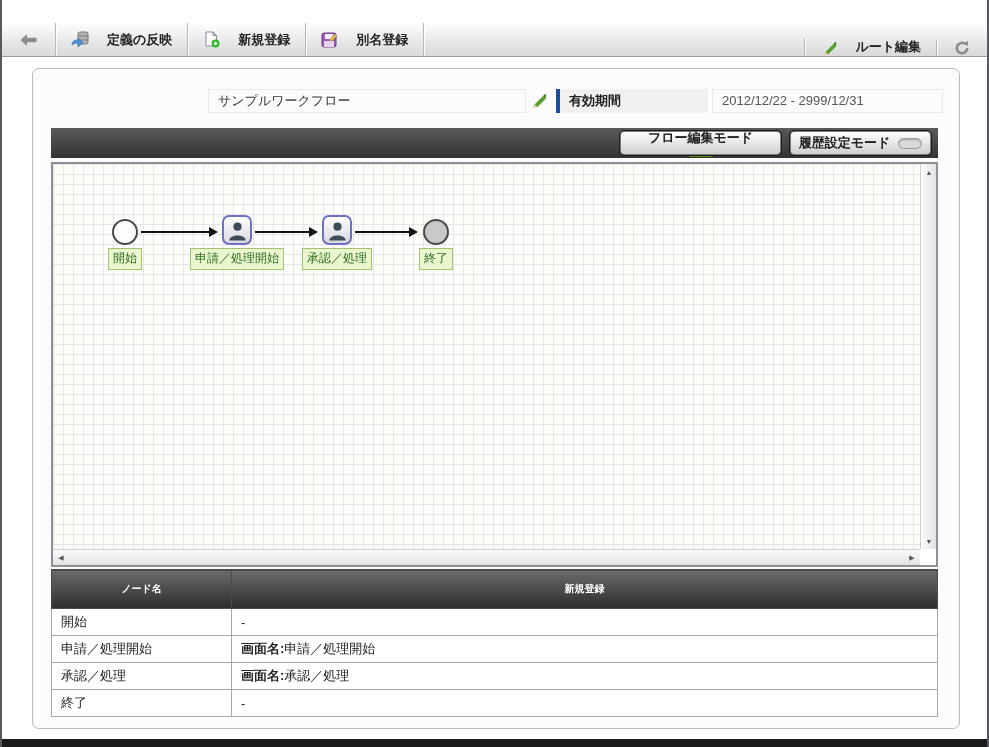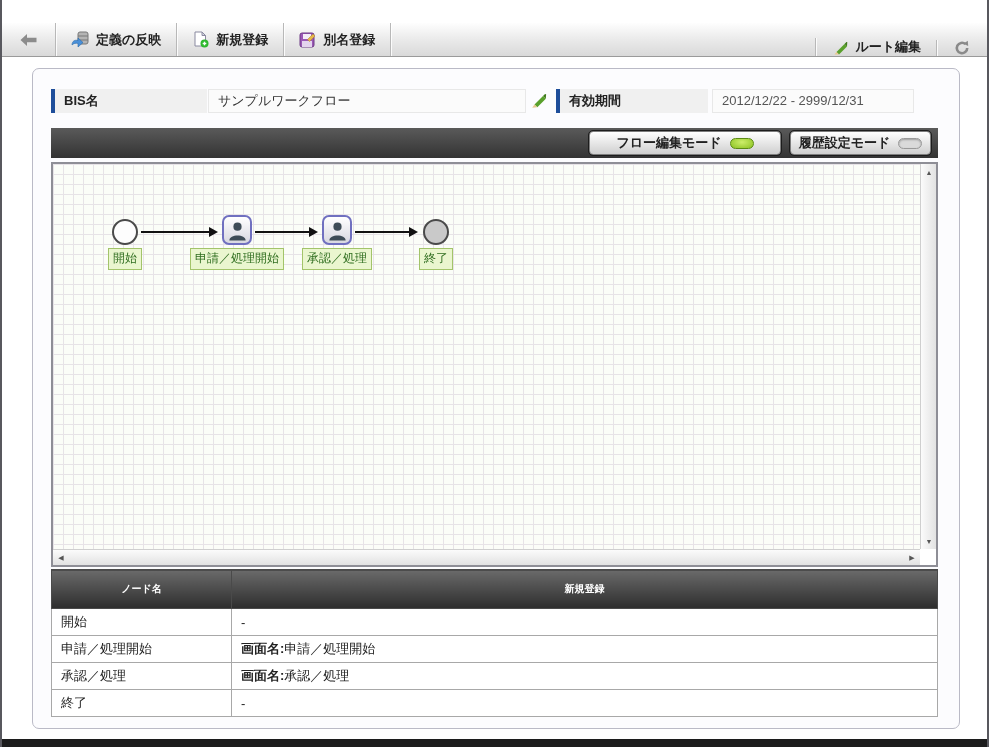--- a/index.html
+++ b/index.html
@@ -10,50 +10,50 @@
             border-left:2px solid #58585e; border-right:2px solid #58585e; background:#fff; overflow:hidden; }
 
   
   .title-bar { position:absolute; left:0; top:0; right:0; height:23px; background:linear-gradient(180deg,#1b1b1b,#000);
                color:#fff; font-size:13px; font-weight:bold; line-height:23px; padding-left:9px; letter-spacing:.5px; }
 
   
   .toolbar { position:absolute; left:0; top:23px; right:0; height:34px;
              background:linear-gradient(180deg,#fefefe 0%,#ececec 45%,#d9d9d9 100%);
              border-bottom:1px solid #9a9a9a; display:flex; align-items:stretch; }
-  .tb-btn { display:flex; align-items:center; gap:7px; padding:0 15px; font-size:13px; font-weight:bold; color:#222;
+  .tb-btn { display:flex; align-items:center; gap:18px; padding:0 15px; font-size:13px; font-weight:bold; color:#222;
             border-right:1px solid #b8b8b8; box-shadow:1px 0 0 rgba(255,255,255,.85); cursor:pointer; }
   .tb-btn.icon-only { padding:0 17px; }
   .tb-right { margin-left:auto; display:flex; align-items:flex-end; }
   .tb-right .tb-btn { border-left:1px solid #b8b8b8; border-right:none; box-shadow:inset 1px 0 0 rgba(255,255,255,.85); }
   .tb-icon { display:inline-flex; align-items:center; }
 
   
   .card { position:absolute; left:30px; top:68px; width:928px; height:661px; background:#fcfcfe;
           border:1px solid #babac6; border-radius:7px; }
 
   
   .field-label { position:absolute; top:20px; height:24px; background:#f0f0f0; border-left:4px solid #1e4e9a;
                  font-size:13px; font-weight:bold; color:#222; line-height:24px; padding-left:9px; }
   .field-value { position:absolute; top:20px; height:24px; background:#fbfbfb; border:1px solid #e8e8e8;
                  font-size:13px; color:#333; line-height:22px; padding-left:9px; }
   #bis-label   { left:18px;  width:156px; }
   #bis-value   { left:175px; width:318px; }
   #edit-pencil { position:absolute; left:496px; top:22px; cursor:pointer; }
   #period-label{ left:523px; width:152px; }
-  #period-value{ left:679px; width:202px; color:#555; }
+  #period-value{ left:679px; width:231px; color:#555; }
 
   
   .mode-bar { position:absolute; left:18px; top:59px; width:887px; height:30px;
               background:linear-gradient(180deg,#5a5a5a,#333); display:flex; justify-content:flex-end;
               align-items:center; gap:9px; padding-right:7px; }
   .mode-btn { height:24px; border:1px solid #7d7d7d; border-radius:4px; outline:1px solid #1d1d1d;
               background:linear-gradient(180deg,#ffffff,#cfcfcf); display:flex; align-items:center; justify-content:center;
               gap:8px; font-size:13px; font-weight:bold; color:#222; cursor:pointer; }
-  #mode-flow { width:192px; } #mode-history { width:141px;justify-content:center; } #mode-bam { width:142px; }
+  #mode-flow { width:161px;flex-direction:column; } #mode-history { width:141px;justify-content:center; } #mode-bam { width:142px; }
   .led { width:24px; height:11px; border-radius:6px; }
   .led.on  { background:radial-gradient(ellipse at 50% 35%,#cdee6a,#8cc222); border:1px solid #5c8c14; }
   .led.off { background:#dadada; border:1px solid #999; box-shadow:inset 0 1px 2px rgba(0,0,0,.28); }
 
   
   .canvas-outer { position:absolute; left:18px; top:93px; width:887px; height:405px; border:2px solid #8e8e96; background:#fff; }
   .grid { position:absolute; left:0; top:0; right:16px; bottom:16px; background-color:#fbfdf8;
           background-image:linear-gradient(#e7e3e7 1px,transparent 1px),linear-gradient(90deg,#e7e3e7 1px,transparent 1px);
           background-size:10px 10px; overflow:hidden; }
   .vscroll { position:absolute; top:0; right:0; bottom:16px; width:16px;
@@ -158,21 +158,20 @@
             <path d="M13.2 8 a5.2 5.2 0 1 1 -1.8 -3.9" fill="none" stroke="#8a8a8a" stroke-width="2.6"></path>
             <path d="M13.8 0.8 L14.2 6 L9.4 3.8 Z" fill="#8a8a8a"></path>
           </svg>
         </span>
       </div>
     </div>
   </div>
 
   <div class="card">
 
-    <div class="field-label" id="bis-label">BIS名</div>
     <div class="field-value" id="bis-value">サンプルワークフロー</div>
     <span id="edit-pencil">
       <svg width="18" height="17" viewBox="0 0 18 17">
         <path d="M5.5 13.5 L14 5 L16.8 7.8 L8.3 16.3 Z" fill="#5aa02c"></path>
         <path d="M14 5 L15.8 3.2 C16.5 2.5 17.7 3.7 17 4.4 L16.8 7.8 Z" fill="#3f7a1c"></path>
         <path d="M5.5 13.5 L3.2 16.8 L8.3 16.3 Z" fill="#e8c890"></path>
       </svg>
     </span>
     <div class="field-label" id="period-label">有効期間</div>
     <div class="field-value" id="period-value">2012/12/22 - 2999/12/31</div>

